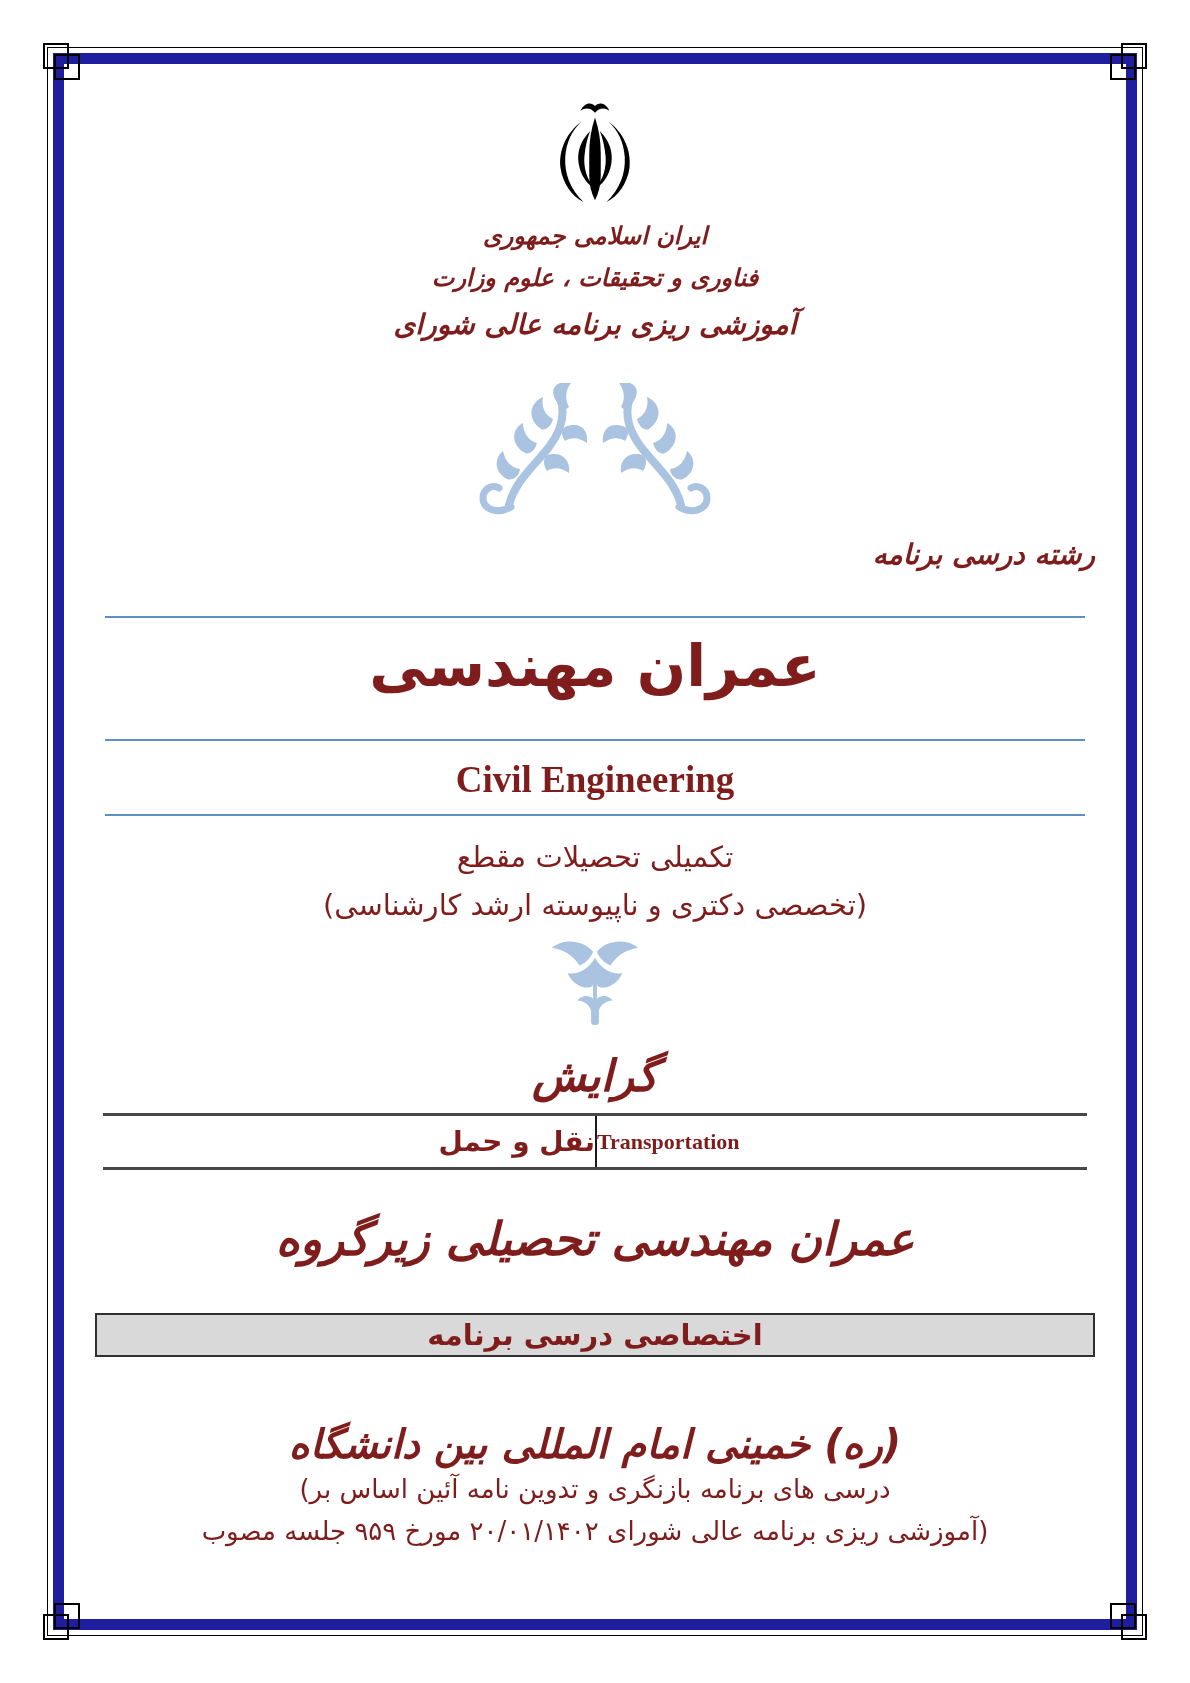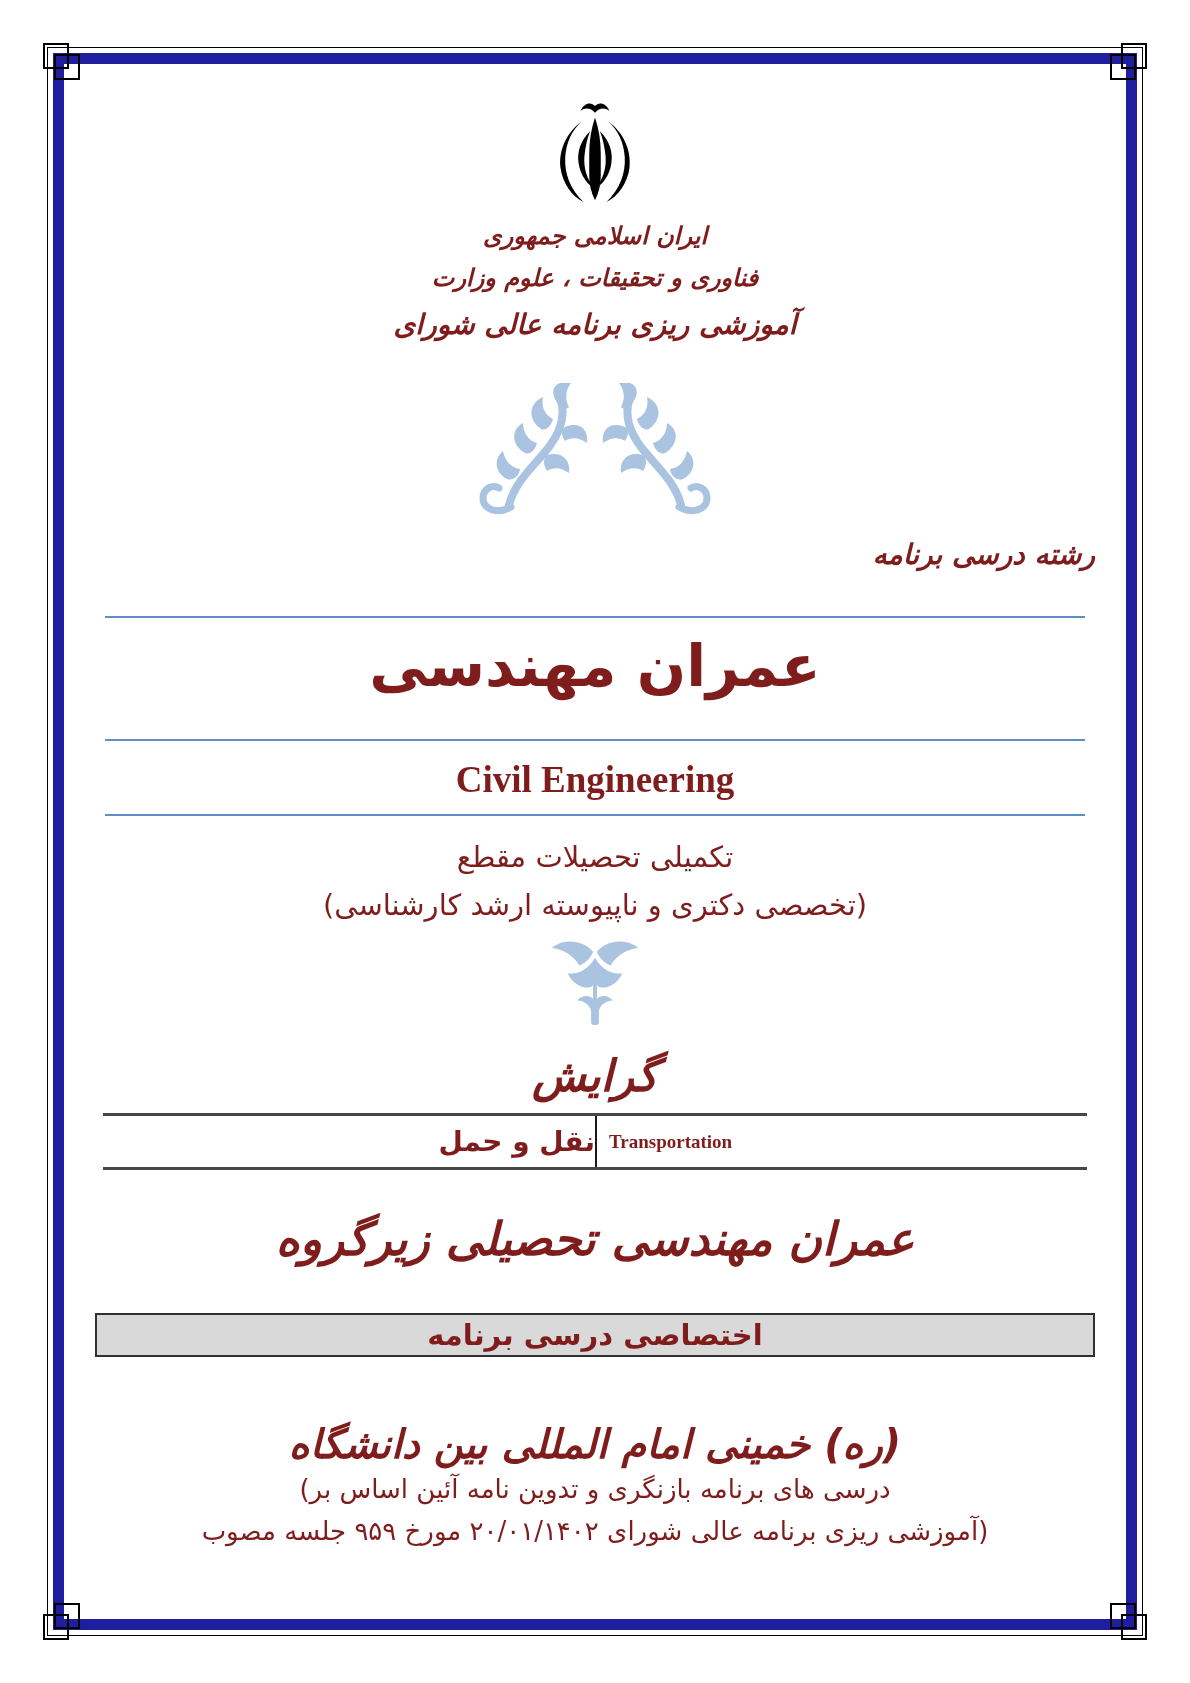--- a/index.html
+++ b/index.html
@@ -39,22 +39,22 @@
   .level2-row{top:888px;font-size:29px;}
   .fleur-row{top:938px;display:flex;justify-content:center;}
   .orient-label-row{top:1038px;font-size:44px;margin-top:12px;}
   .orient-table{
     position:absolute;left:103px;top:1113px;width:984px;height:57px;
     border-top:3px solid #474747;border-bottom:3px solid #474747;
     display:flex;direction:ltr;box-sizing:border-box;
   }
   .cell-fa{width:494px;border-right:2px solid #1a1a1a;display:flex;align-items:center;justify-content:flex-end;
     box-sizing:border-box;font-size:28px;font-weight:700;}
-  .cell-en{flex:1;display:flex;align-items:center;justify-content:flex-start;padding-left:12px;
-    font-family:"Liberation Serif",serif;font-weight:700;font-size:19px;box-sizing:border-box;}
+  .cell-en{flex:1;display:flex;align-items:center;justify-content:flex-start;
+    font-family:"Liberation Serif",serif;font-weight:700;font-size:22px;box-sizing:border-box;}
   .subgroup-row{top:1212px;font-size:46px;}
   .gray-bar{
     position:absolute;left:95px;top:1313px;width:1000px;height:44px;box-sizing:border-box;
     background:#d9d9d9;border:2px solid #303030;display:flex;align-items:center;justify-content:center;
     font-size:29px;font-weight:700;direction:ltr;
   }
   .university-row{top:1382px;font-size:40px;margin-top:39px;}
   .foot1-row{top:1474px;font-size:26px;}
   .foot2-row{top:1516px;font-size:26px;}
   svg .blue{fill:#a9c3e0;}

